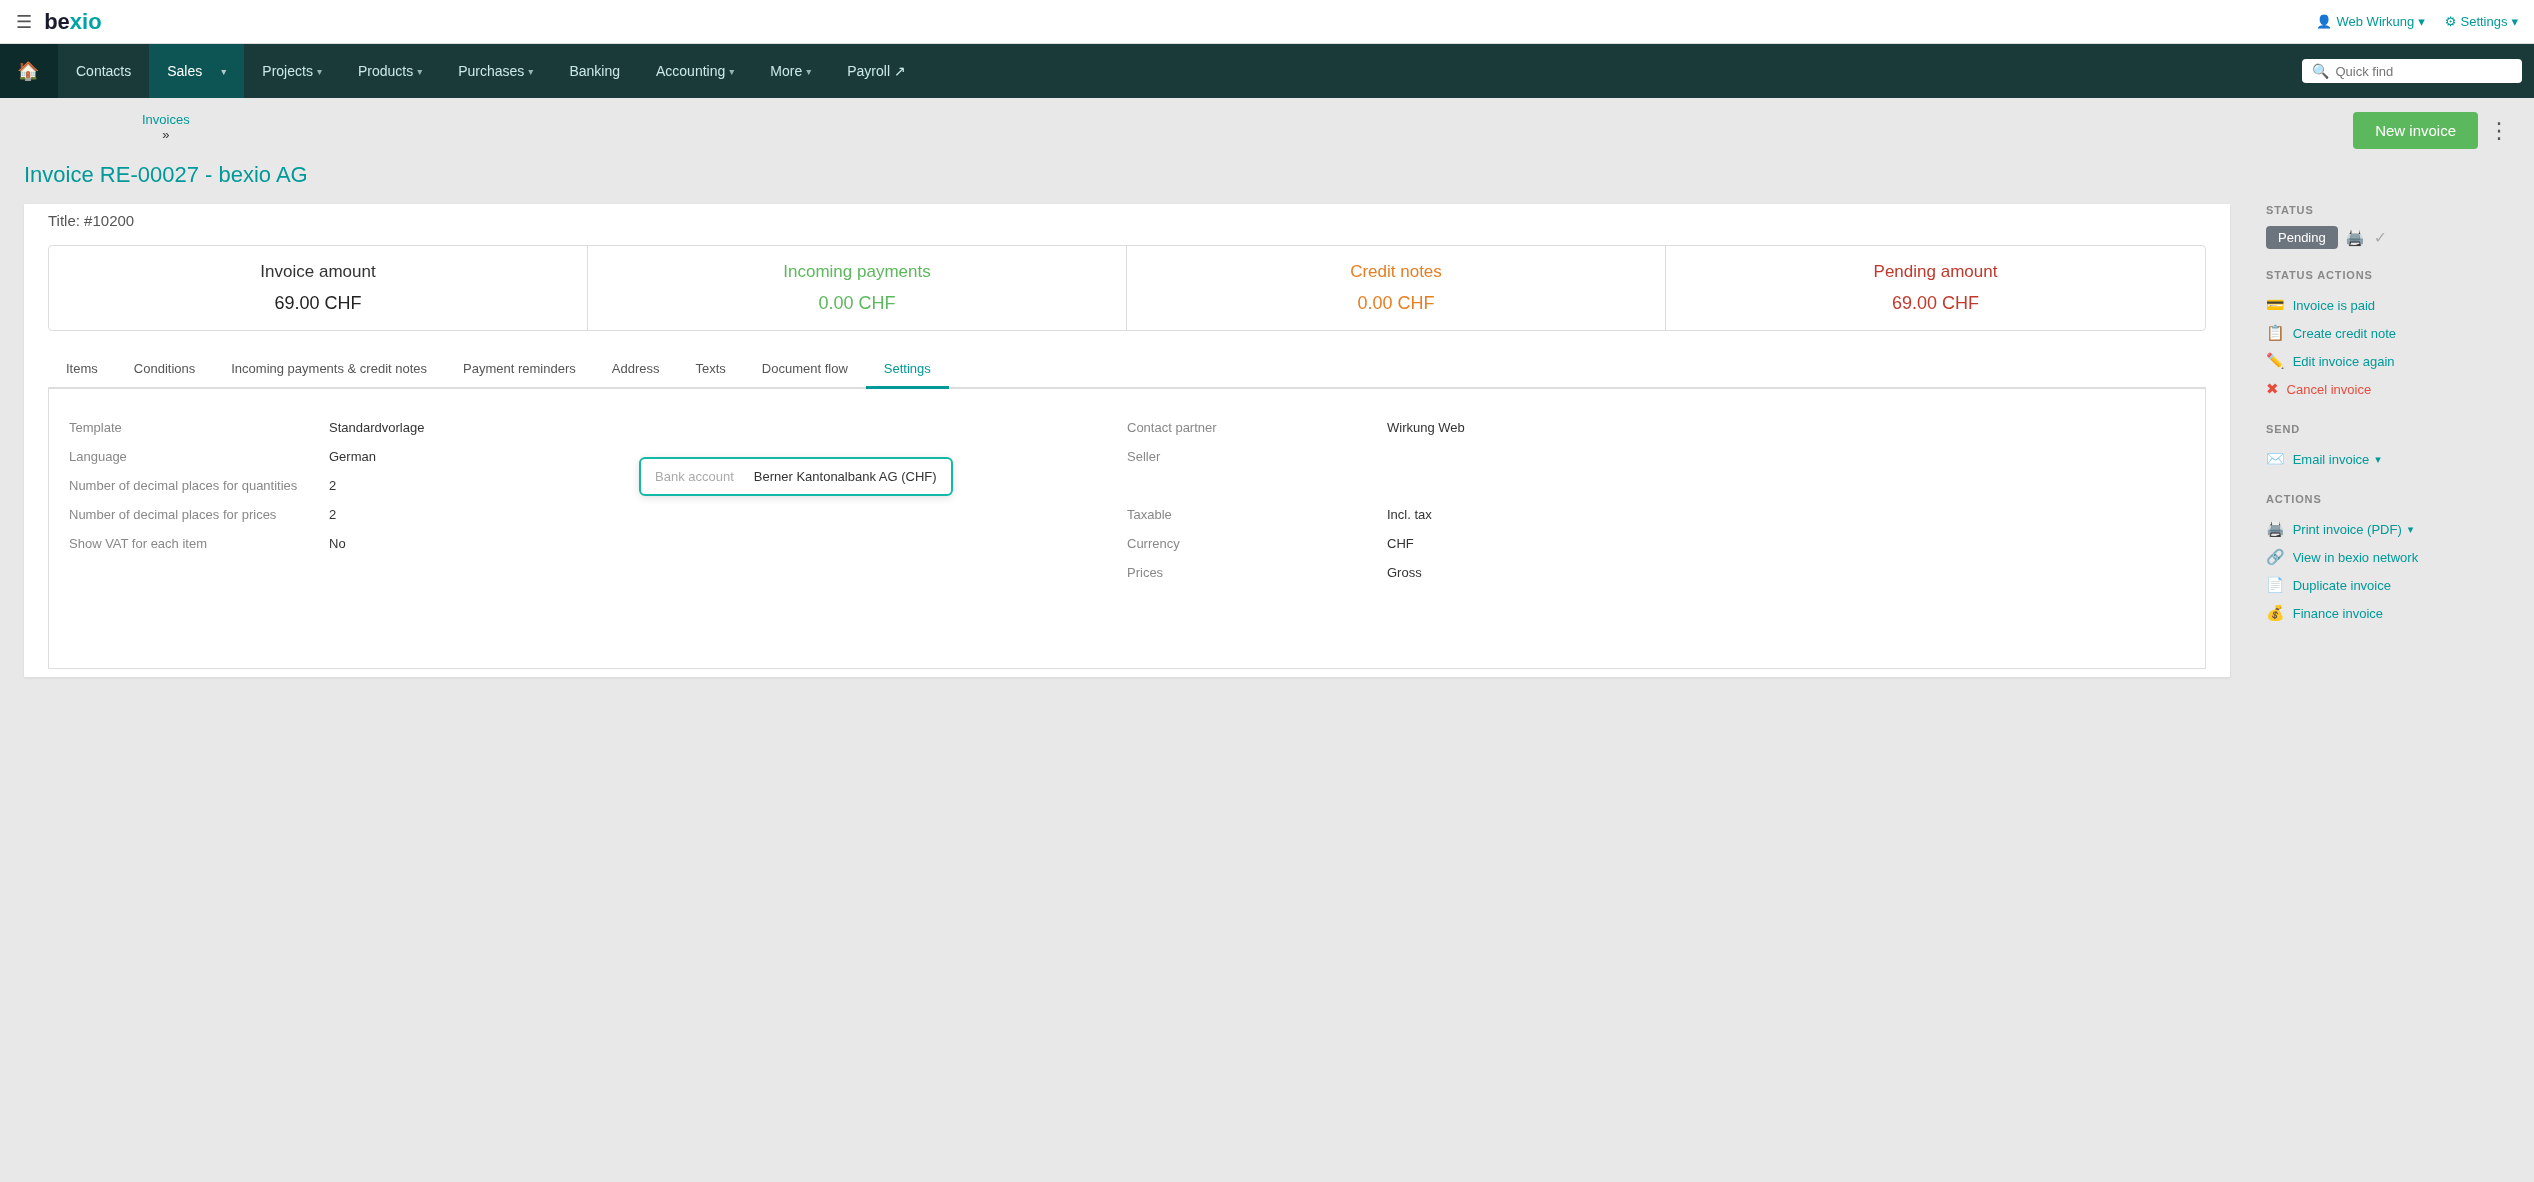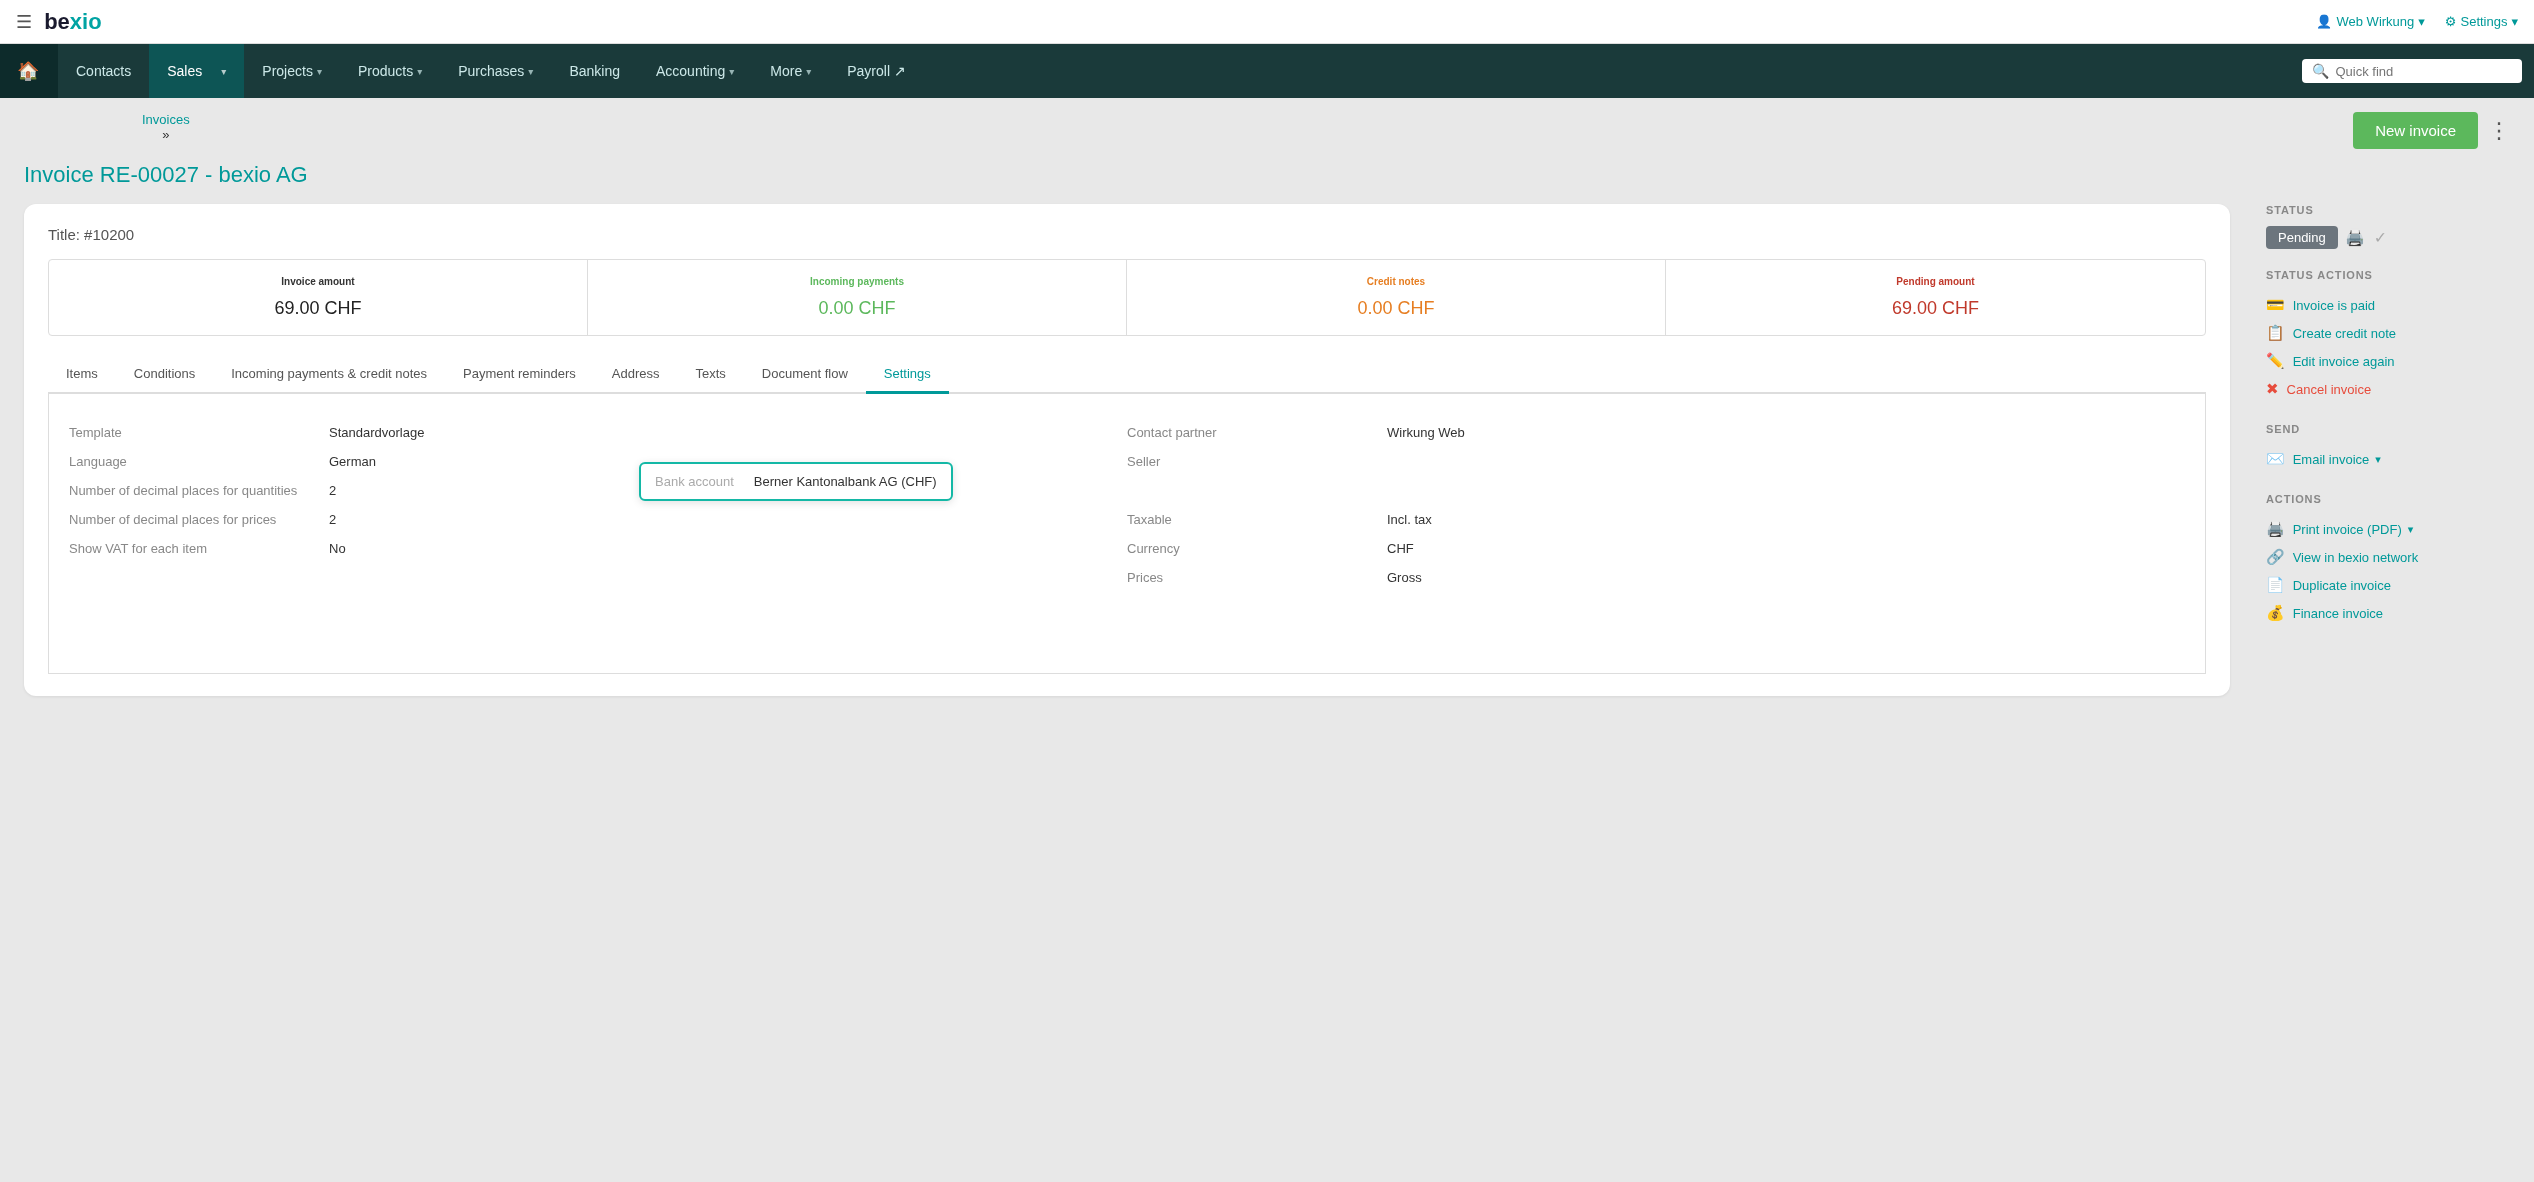--- a/index.html
+++ b/index.html
@@ -63,35 +63,35 @@
     .btn-new-invoice {
       background: #5cb85c; color: #fff; border: none; padding: 10px 22px;
       border-radius: 4px; font-size: 15px; cursor: pointer; font-weight: 500;
     }
     .btn-more-dots { font-size: 22px; color: #555; cursor: pointer; background: none; border: none; }
 
     
     .main-content { padding: 12px 24px; }
 
     .invoice-card {
-      background: #fff; border-radius: 12px; padding: 22px 24px;
+      background: #fff; border-radius: 1px; padding: 8px 24px;
       box-shadow: 0 1px 3px rgba(0,0,0,0.08);
     }
 
     .title-row { font-size: 15px; color: #555; margin-bottom: 16px; }
 
     .summary-row {
       display: grid; grid-template-columns: 1fr 1fr 1fr 1fr;
       border: 1px solid #ddd; border-radius: 4px; margin-bottom: 20px;
     }
     .summary-cell {
       padding: 16px 20px; text-align: center; border-right: 1px solid #ddd;
     }
     .summary-cell:last-child { border-right: none; }
-    .summary-label { font-size: 10px; font-weight: 700; color: #333; }
+    .summary-label { font-size: 17px; font-weight: 400; color: #333; }
     .summary-value { font-size: 18px; margin-top: 11px; }
     .value-black { color: #222; }
     .value-green { color: #5cb85c; }
     .value-orange { color: #e67e22; }
     .value-red { color: #c0392b; }
 
     
     .tabs { display: flex; border-bottom: 2px solid #ddd; margin-bottom: 0; }
     .tab {
       padding: 10px 18px; font-size: 13px; color: #555; cursor: pointer;

